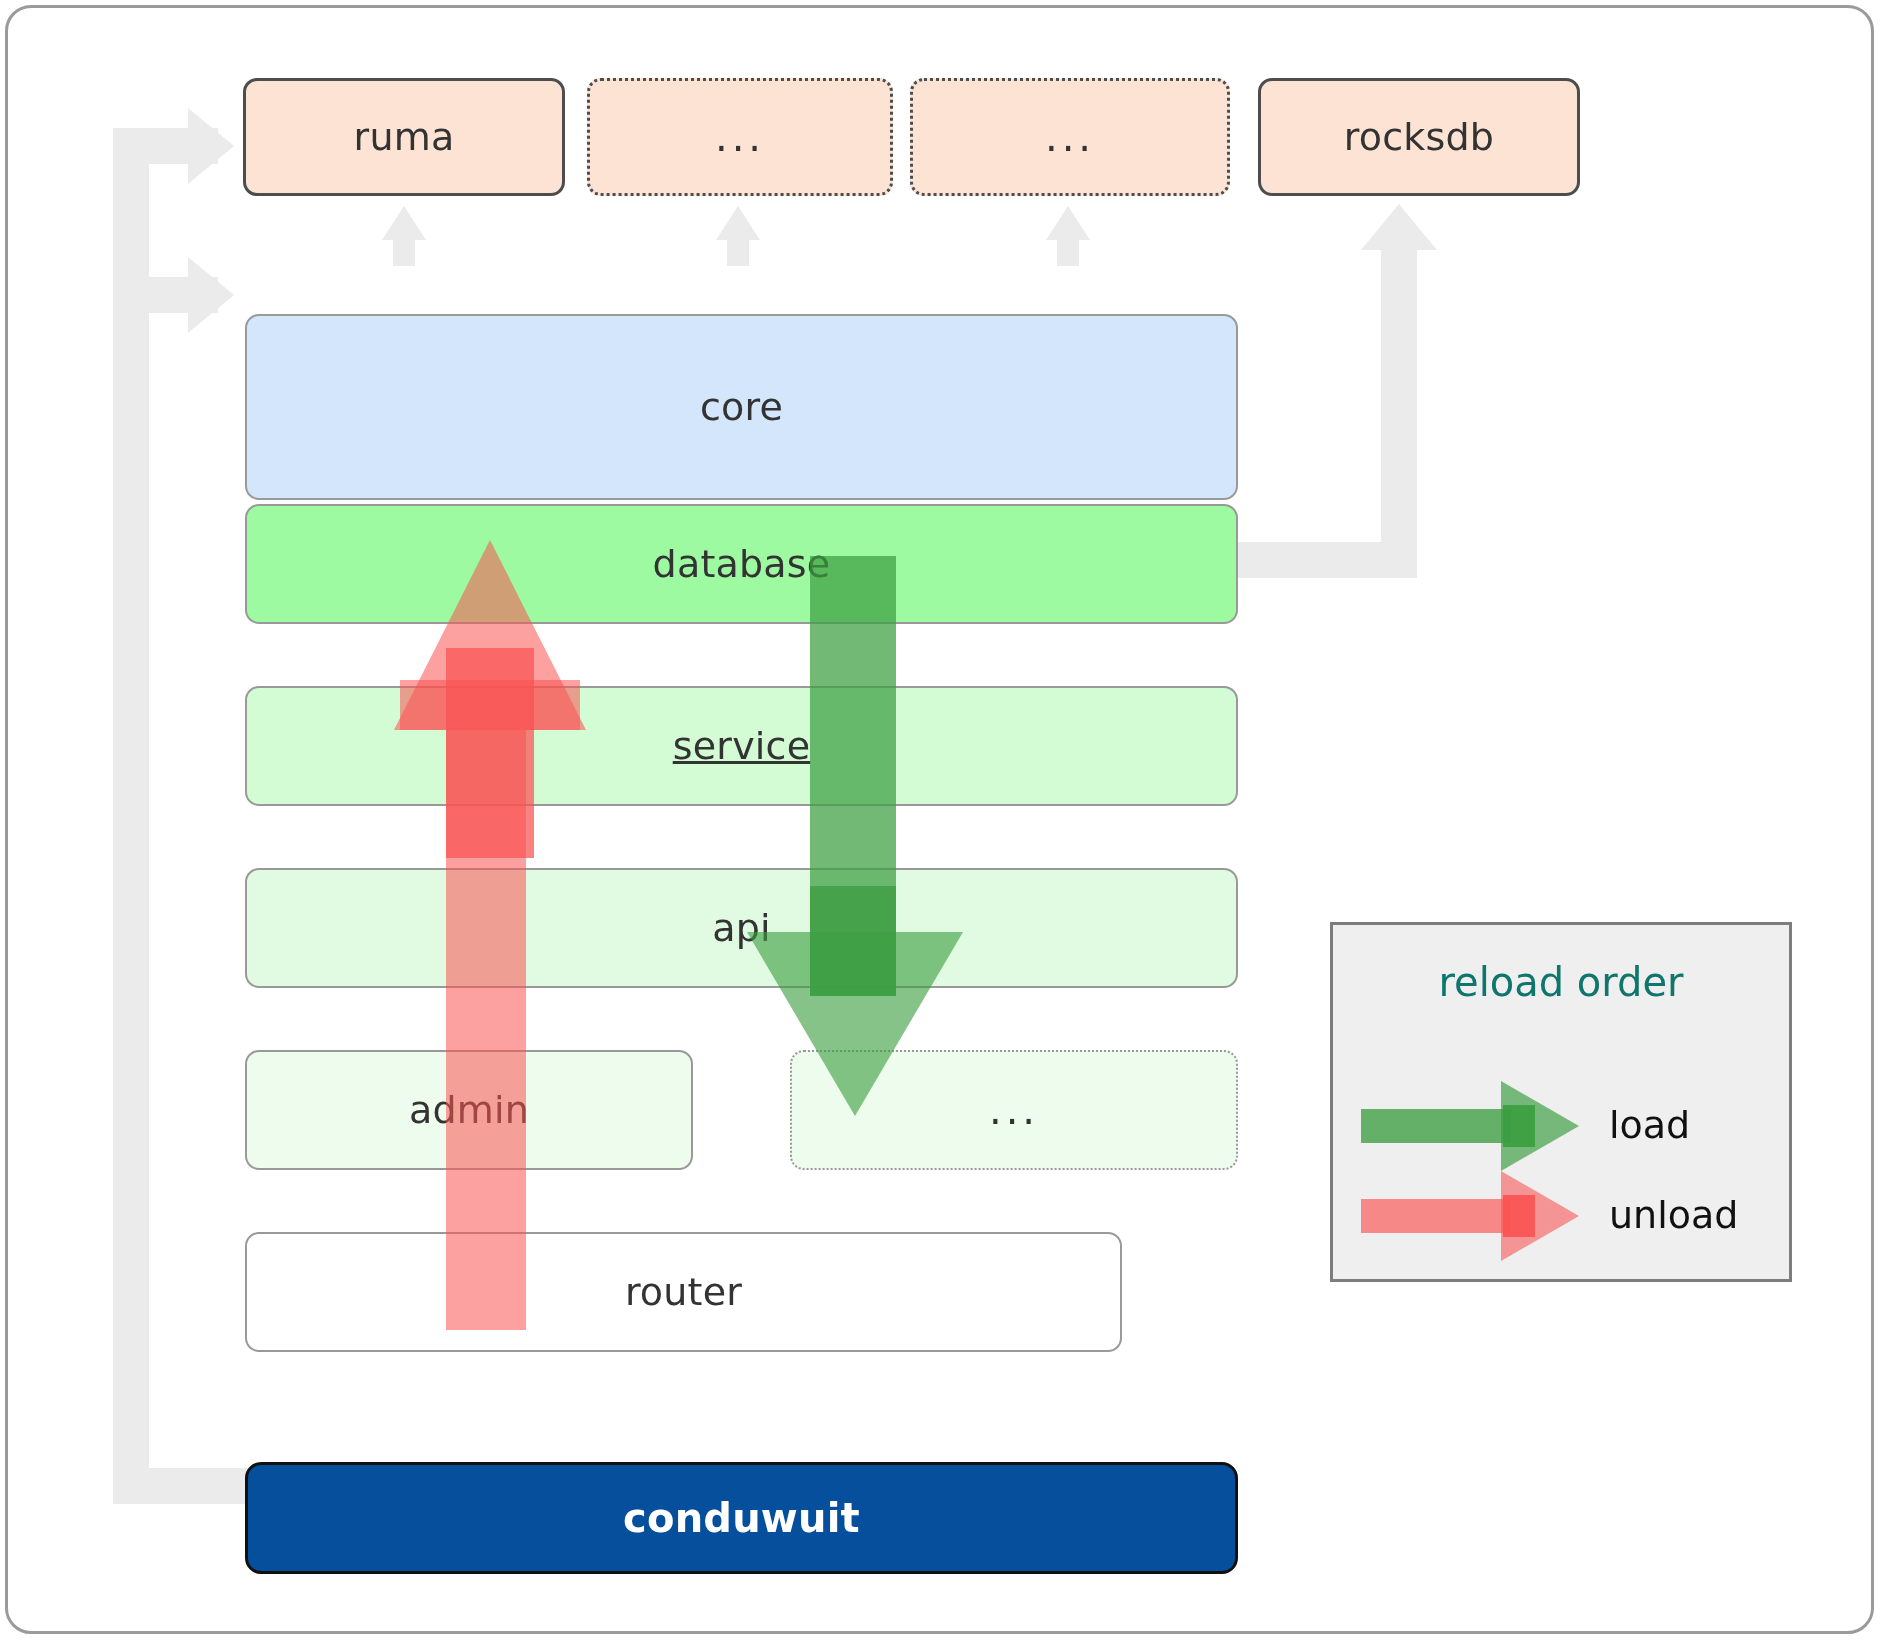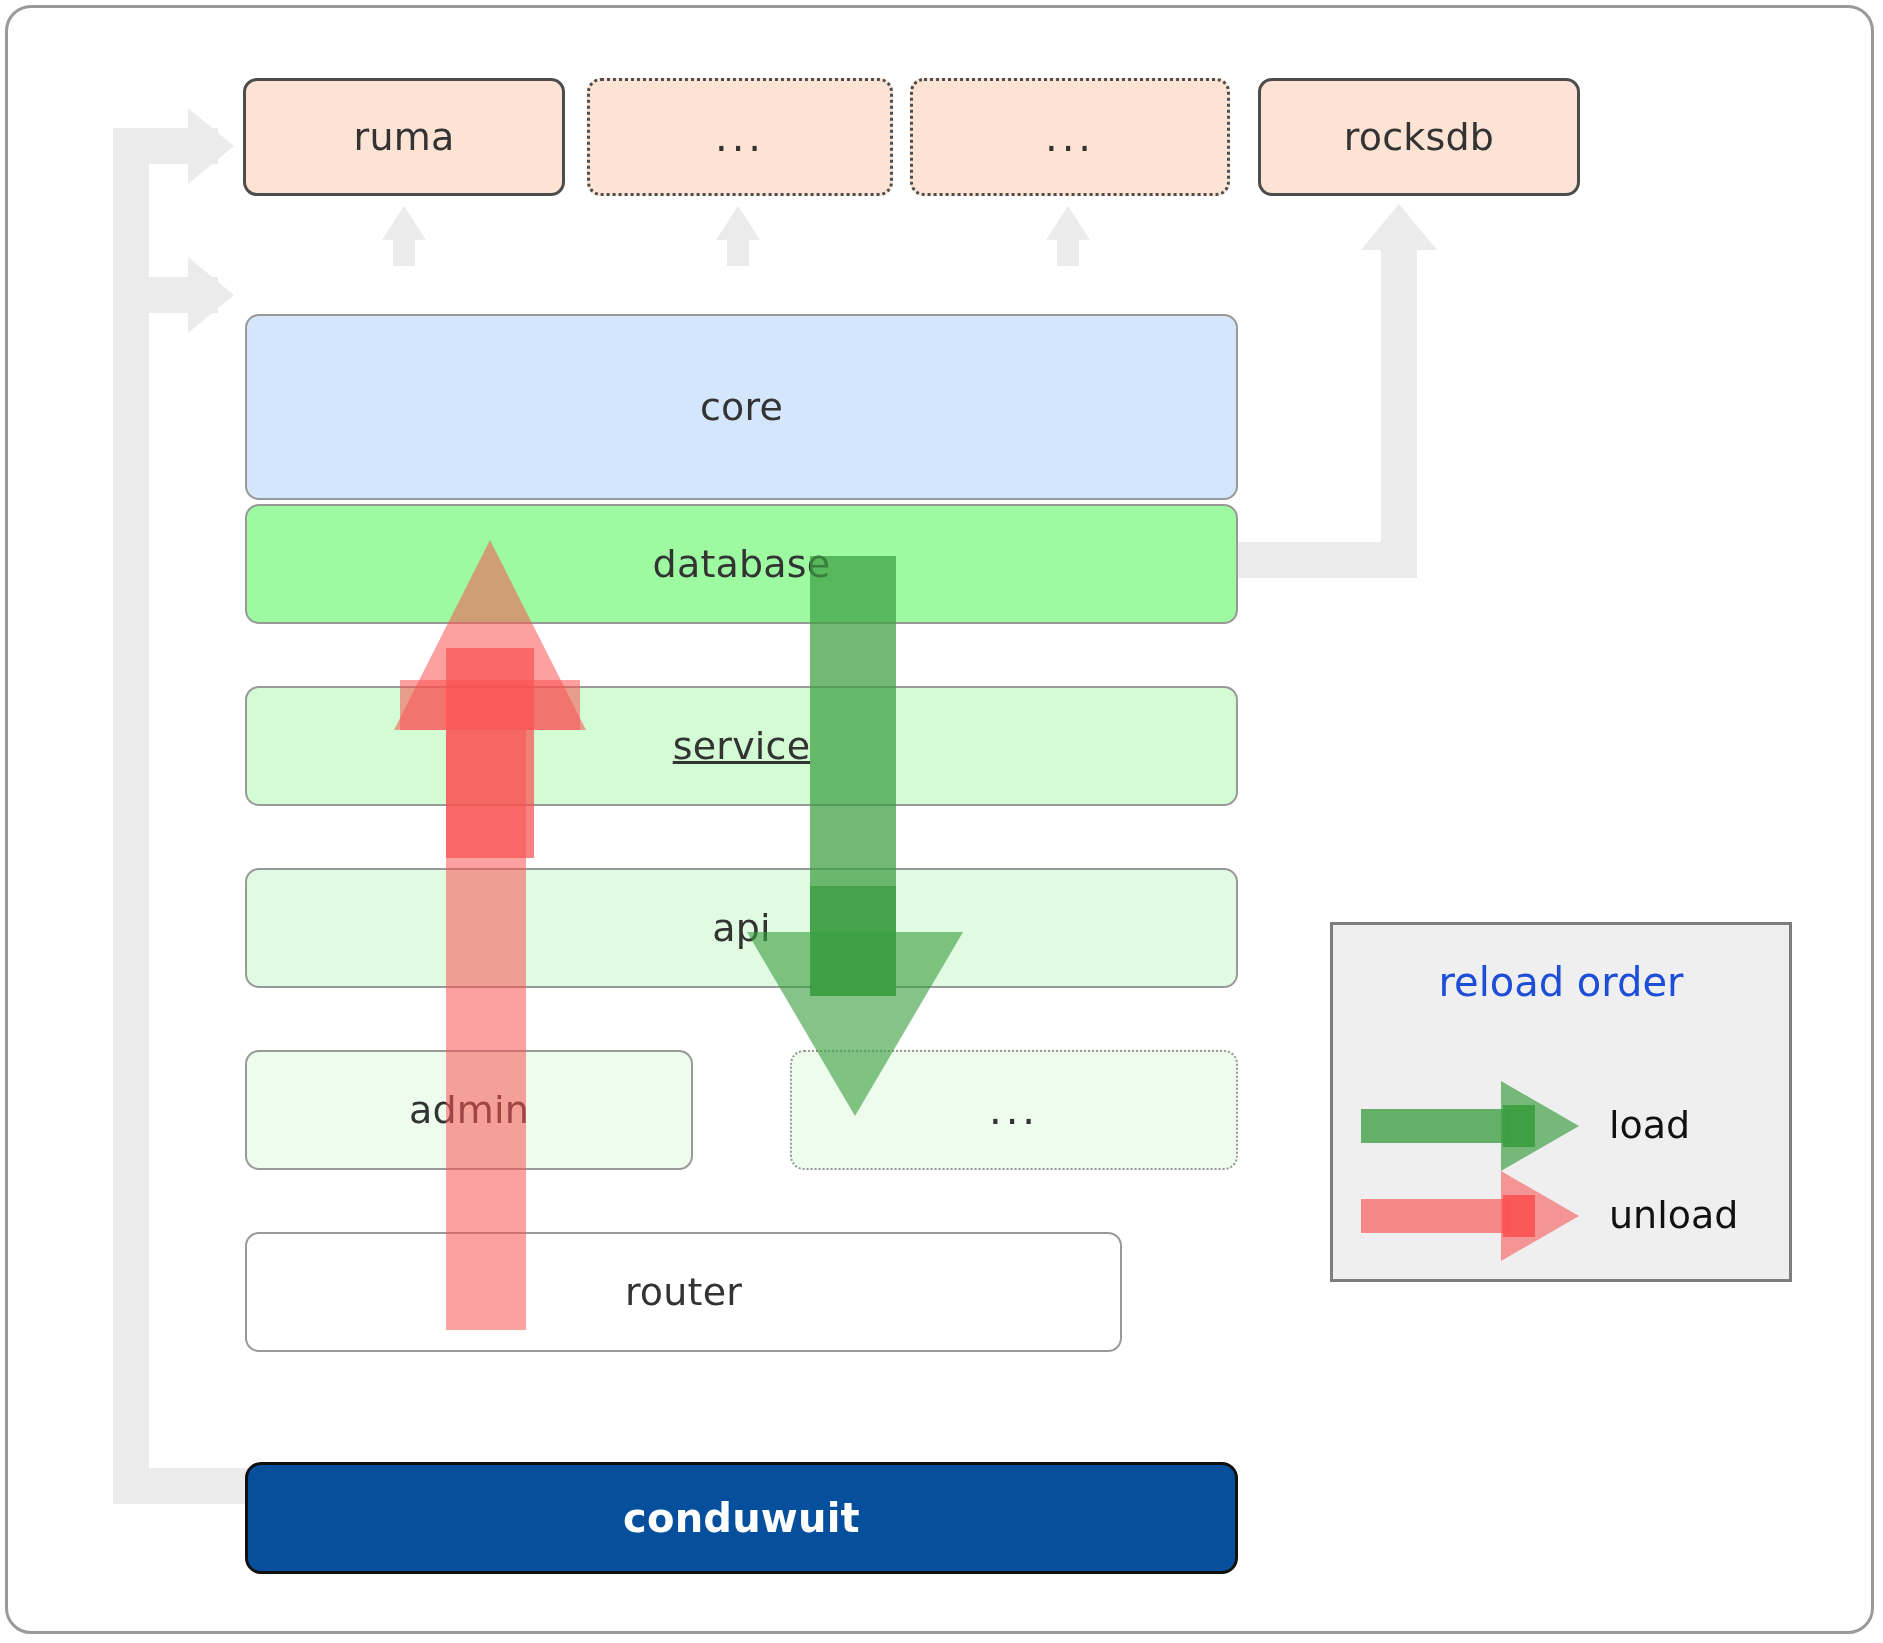--- a/index.html
+++ b/index.html
@@ -118,21 +118,21 @@
     background: #efefef;
     border: 3px solid #7d7d7d;
     box-sizing: border-box;
   }
   .legend-title {
     position: absolute;
     left: 0; right: 0;
     top: 34px;
     text-align: center;
     font-size: 40px;
-    color: #1d4ed8;
+    color: #0f766e;
   }
   .legend-row { position: absolute; display: flex; align-items: center; }
   .legend-label {
     font-size: 38px;
     color: #111111;
     margin-left: 28px;
   }
   .legend-arrow { width: 220px; height: 96px; }
   .legend-arrow svg { display: block; overflow: visible; }
 </style>

